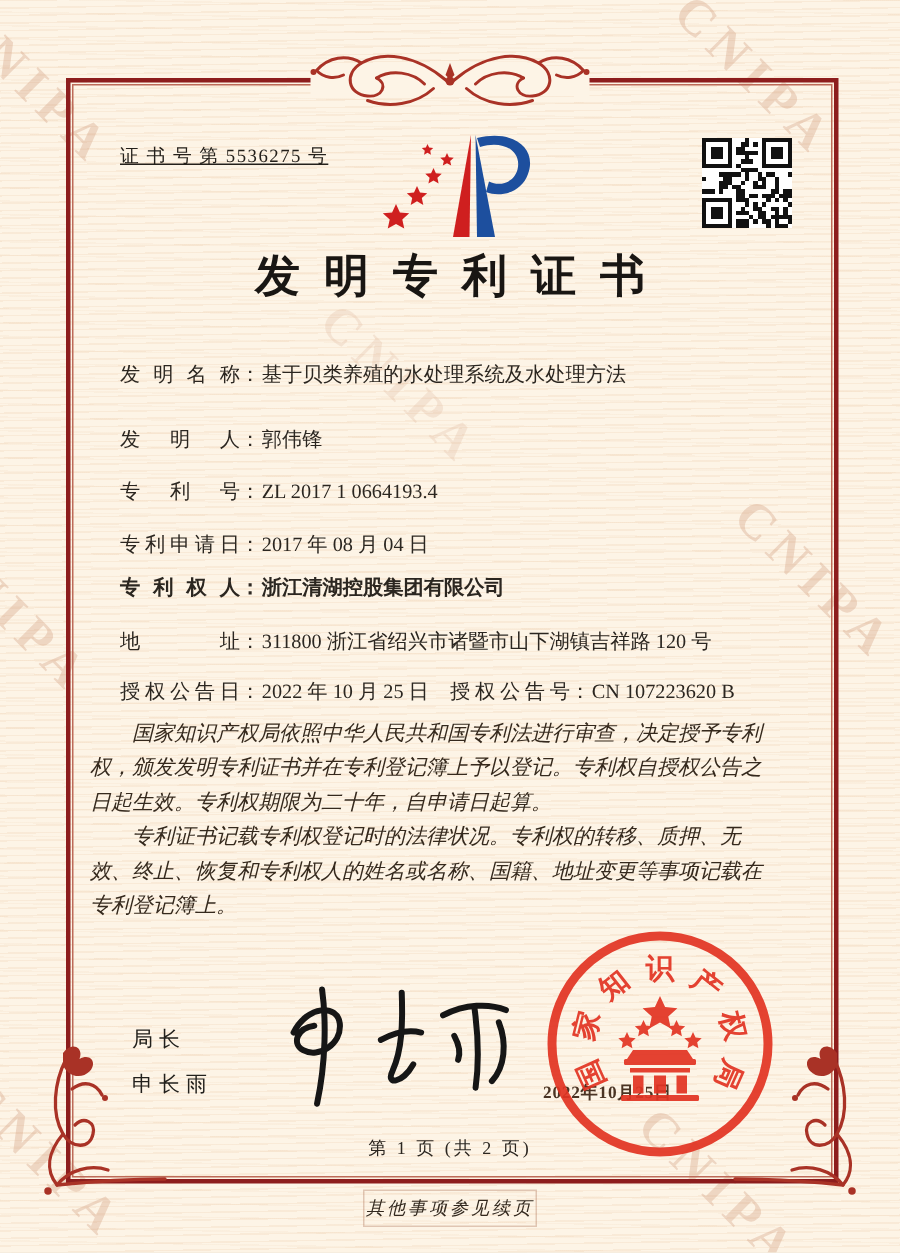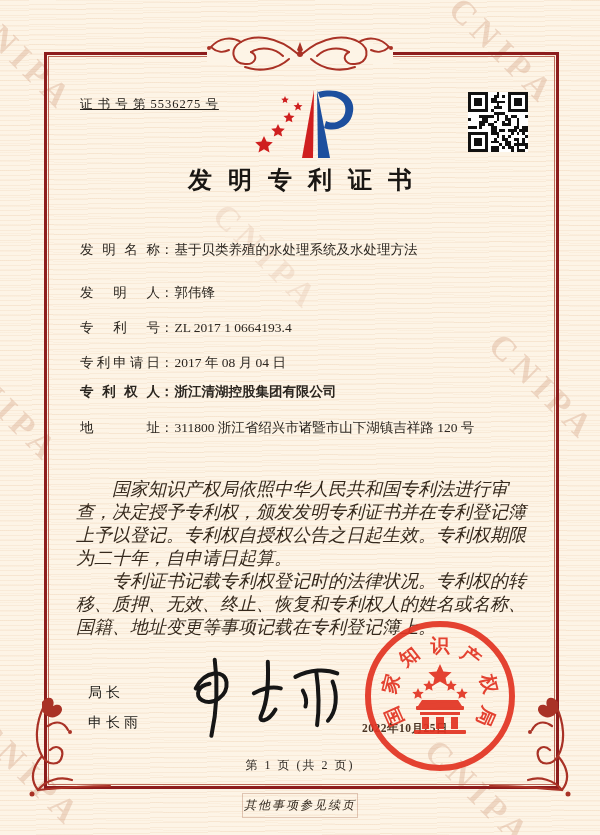--- a/index.html
+++ b/index.html
@@ -15,28 +15,28 @@
   .wm{
     position:absolute;font-size:34px;font-weight:bold;letter-spacing:6px;
     color:rgba(208,156,126,0.34);transform:rotate(45deg);transform-origin:left top;
     font-family:"Liberation Serif",serif;user-select:none;white-space:nowrap;
   }
   .frame{position:absolute;left:44px;top:52px;width:509px;height:731px;border:3px solid #8d1d1d;}
   .frame::after{content:"";position:absolute;inset:1px;border:1px solid #bd6a58;}
   .cert-no{position:absolute;left:80px;top:96px;font-size:12.5px;letter-spacing:1px;color:#24201b;text-decoration:underline;}
   .logo{position:absolute;left:238px;top:84px;}
   .qr{position:absolute;left:468px;top:92px;}
-  .title{position:absolute;left:0;right:0;top:164px;text-align:center;font-size:24px;font-weight:bold;
+  .title{position:absolute;left:0;right:0;top:164px;text-align:center;font-size:30px;font-weight:bold;
          letter-spacing:16px;text-indent:16px;color:#191613;}
   .row{position:absolute;left:80px;width:460px;font-size:13.5px;white-space:nowrap;}
   .flabel{display:inline-block;width:80px;text-align:justify;text-align-last:justify;color:#2b2620;}
   .colon{margin:0 1px 0 0;}
   .fvalue{color:#2b2620;}
   .pair2{position:absolute;left:220px;top:0;}
-  .paras{position:absolute;left:76px;top:478px;width:452px;font-size:18px;line-height:23px;
+  .paras{position:absolute;left:60px;top:478px;width:452px;font-size:14px;line-height:23px;
          color:#35291d;font-style:italic;}
   .paras p{margin:0;text-indent:2em;}
   .signoff{position:absolute;left:88px;font-size:14px;letter-spacing:4px;color:#22201c;text-align:right;}
   .sig-svg{position:absolute;left:168px;top:648px;transform:rotate(-2deg);}
   .seal-date{position:absolute;left:362px;top:721px;font-size:11.5px;font-weight:bold;
              color:#4a3424;letter-spacing:0.5px;}
   .seal{position:absolute;left:356px;top:612px;}
   .page-info{position:absolute;left:0;right:0;top:757px;text-align:center;font-size:12px;letter-spacing:2px;color:#2b2620;}
   .cont-note{position:absolute;left:0;right:0;top:793px;text-align:center;font-size:12px;}
   .cont-note span{display:inline-block;padding:3px 1px;border:1px solid rgba(170,110,80,0.35);
@@ -267,20 +267,28 @@
   </div>
   <div class="row" style="top:354px;">
     <span class="flabel">专利申请日</span><span class="colon">：</span><span class="fvalue">2017 年 08 月 04 日</span>
   </div>
   <div class="row" style="top:383px;font-weight:bold;">
     <span class="flabel">专利权人</span><span class="colon">：</span><span class="fvalue">浙江清湖控股集团有限公司</span>
   </div>
   <div class="row" style="top:419px;">
     <span class="flabel">地址</span><span class="colon">：</span><span class="fvalue">311800 浙江省绍兴市诸暨市山下湖镇吉祥路 120 号</span>
   </div>
+  <div class="row" style="top:452px;">
+    <span>
+      <span class="flabel">授权公告日</span><span class="colon">：</span><span class="fvalue">2022 年 10 月 25 日</span>
+    </span>
+    <span class="pair2">
+      <span class="flabel">授权公告号</span><span class="colon">：</span><span class="fvalue">CN 107223620 B</span>
+    </span>
+  </div>
 
   <div class="paras">
     <p>国家知识产权局依照中华人民共和国专利法进行审查，决定授予专利权，颁发发明专利证书并在专利登记簿上予以登记。专利权自授权公告之日起生效。专利权期限为二十年，自申请日起算。</p>
     <p>专利证书记载专利权登记时的法律状况。专利权的转移、质押、无效、终止、恢复和专利权人的姓名或名称、国籍、地址变更等事项记载在专利登记簿上。</p>
   </div>
 
   <div class="signoff" style="top:684px;">局长</div>
   <div class="signoff" style="top:714px;">申长雨</div>
 
   <svg class="sig-svg" width="190" height="95" viewBox="0 0 190 95">

